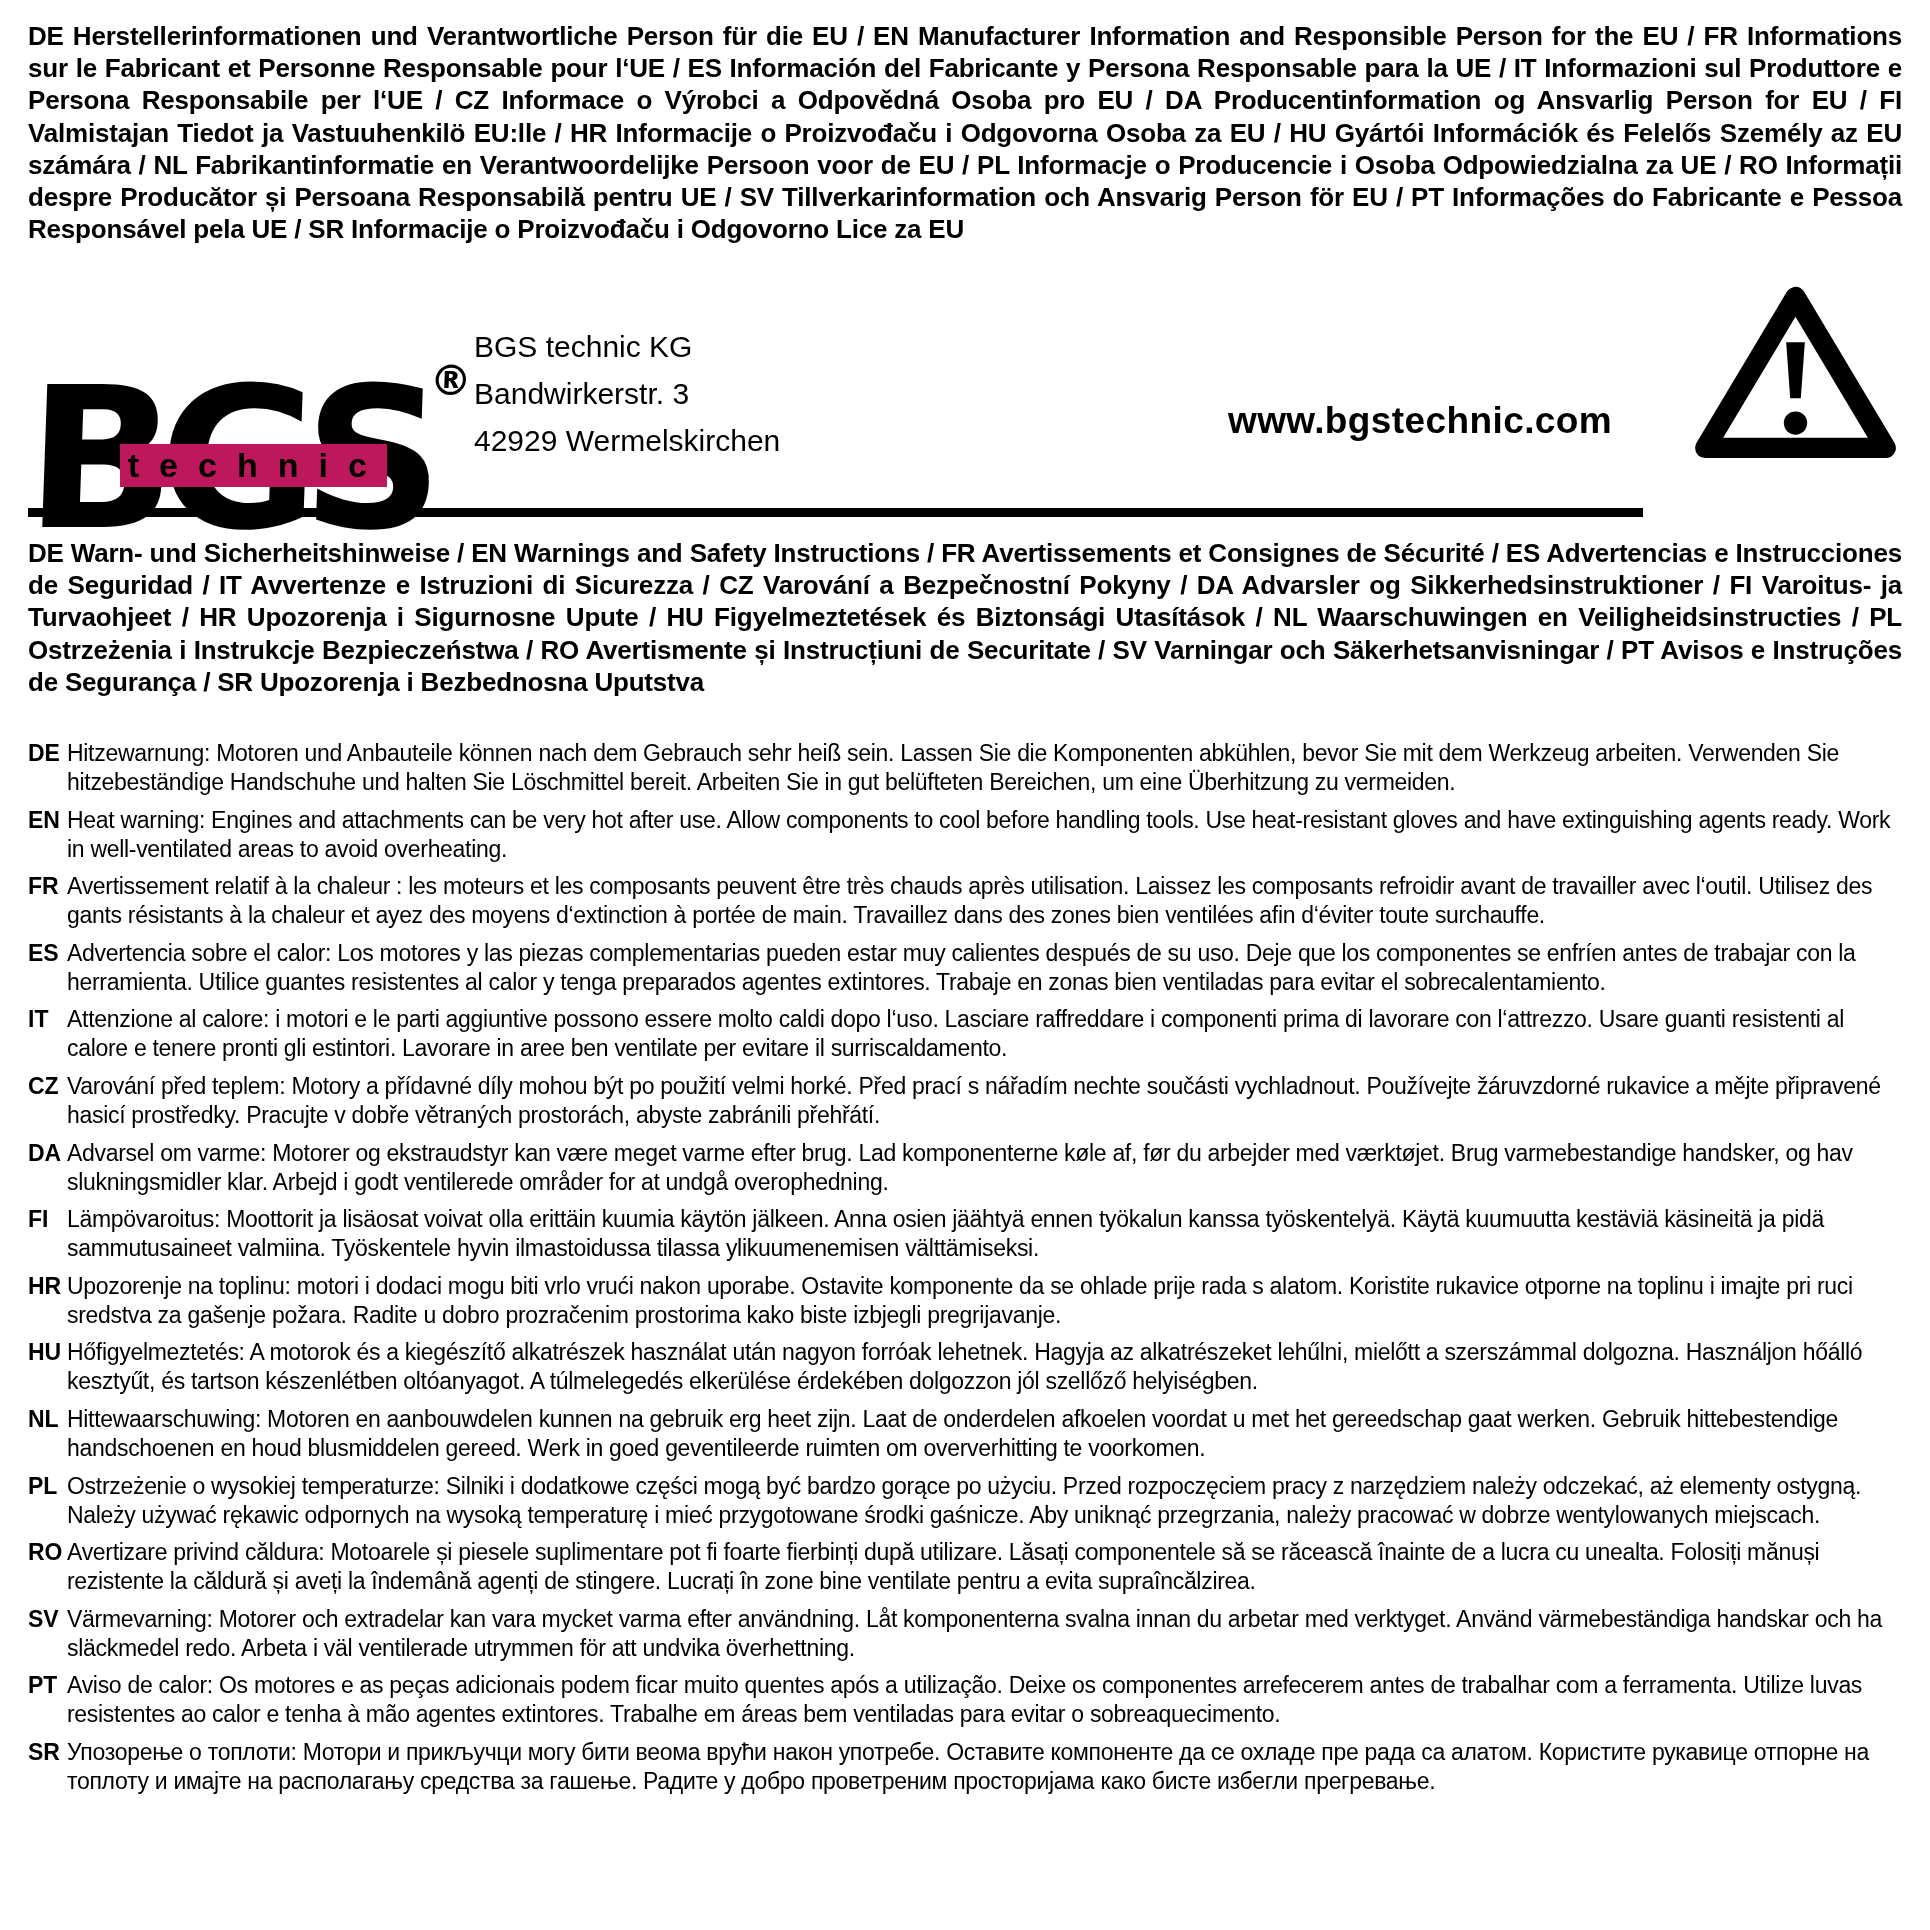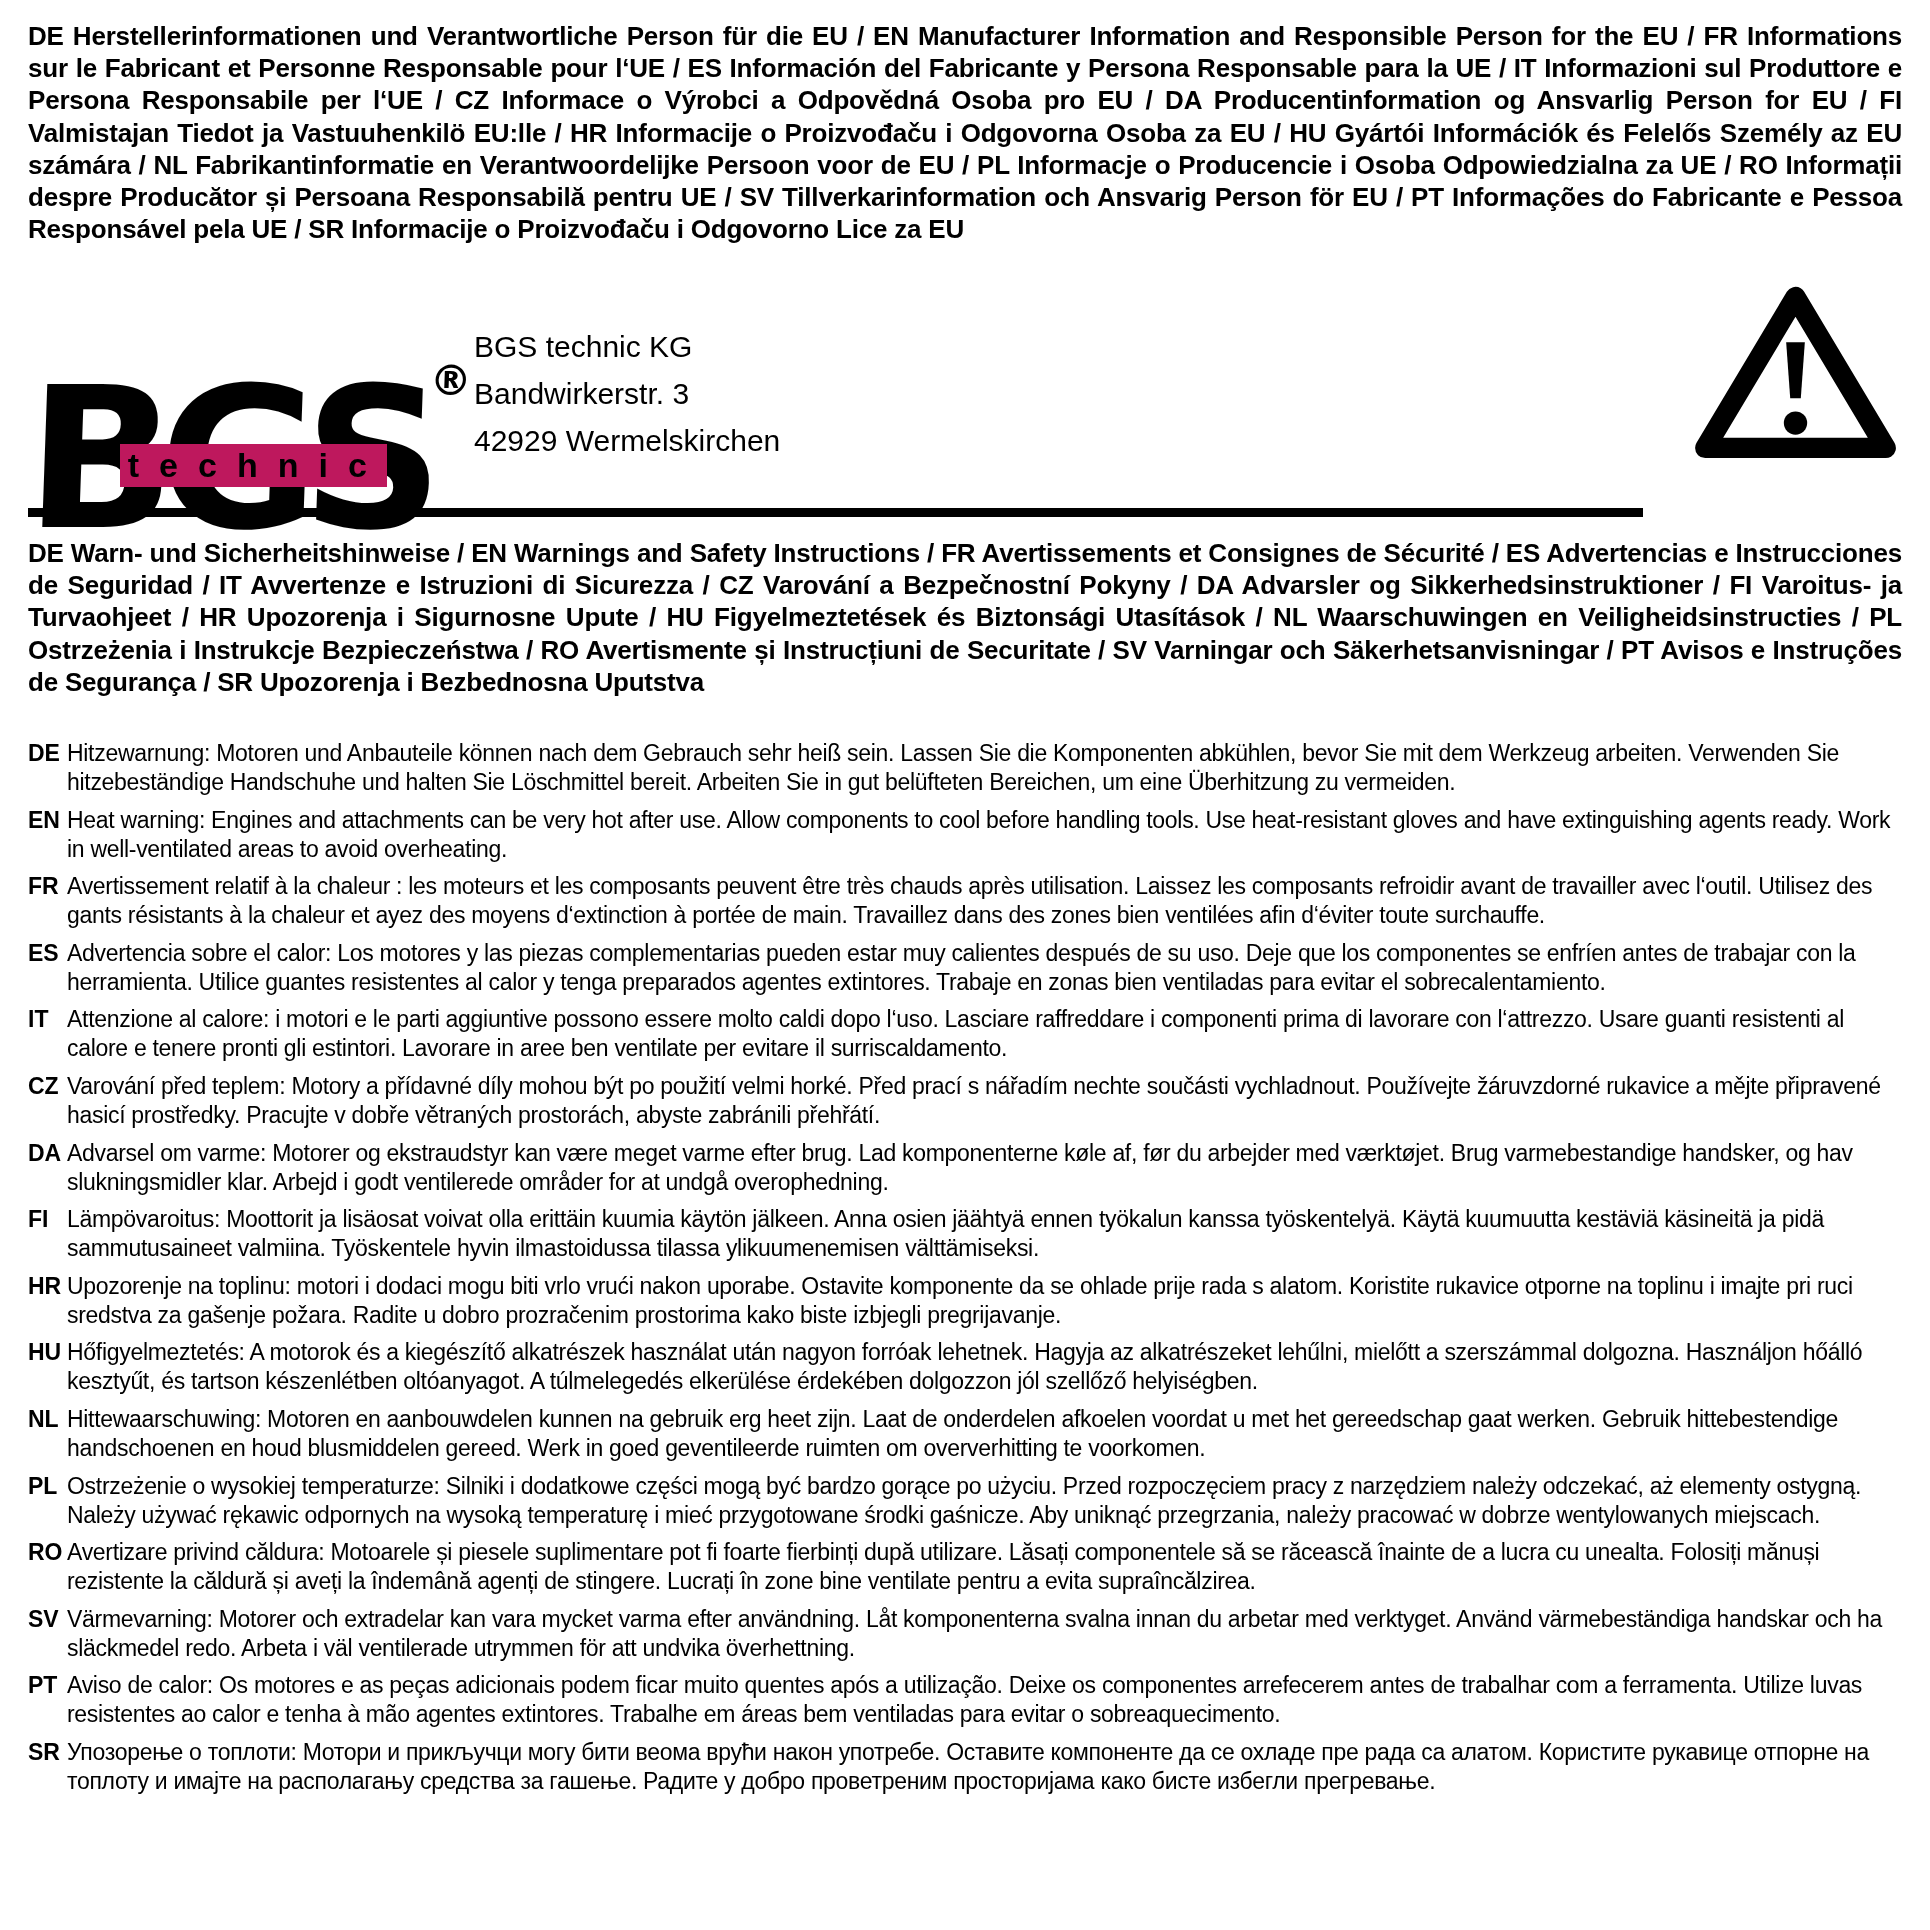--- a/index.html
+++ b/index.html
@@ -108,20 +108,21 @@
       <div class="logo-technic">technic</div>
     </div>
 
     <div class="addr-block">
       <div>BGS technic KG</div>
       <div>Bandwirkerstr. 3</div>
       <div>42929 Wermelskirchen</div>
     </div>
 
 
+    <div class="website">www.bgstechnic.com</div>
 
     <div class="warn-triangle">
       <svg width="209" height="179" viewBox="0 0 134 115" xmlns="http://www.w3.org/2000/svg">
         <path d="M67 9 L125 106 L9 106 Z" fill="#ffffff" stroke="#000000" stroke-width="13" stroke-linejoin="round"></path>
         <path d="M61 38 h12 l-2.6 36 h-6.8 Z" fill="#000000"></path>
         <circle cx="67" cy="90" r="7.5" fill="#000000"></circle>
       </svg>
     </div>
 
   </div>

